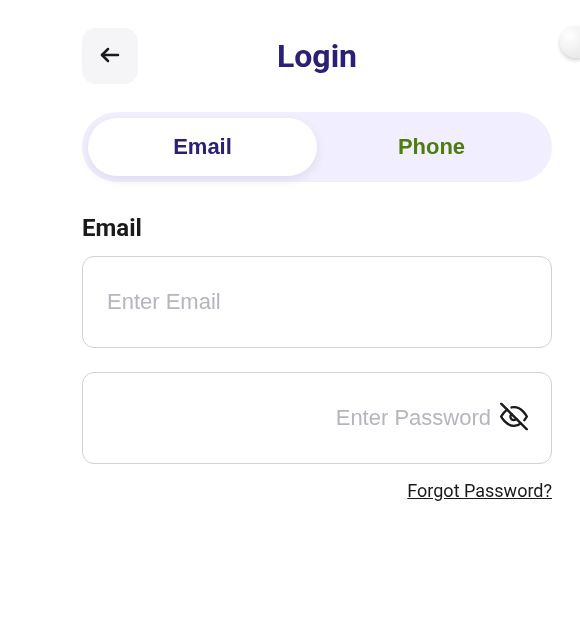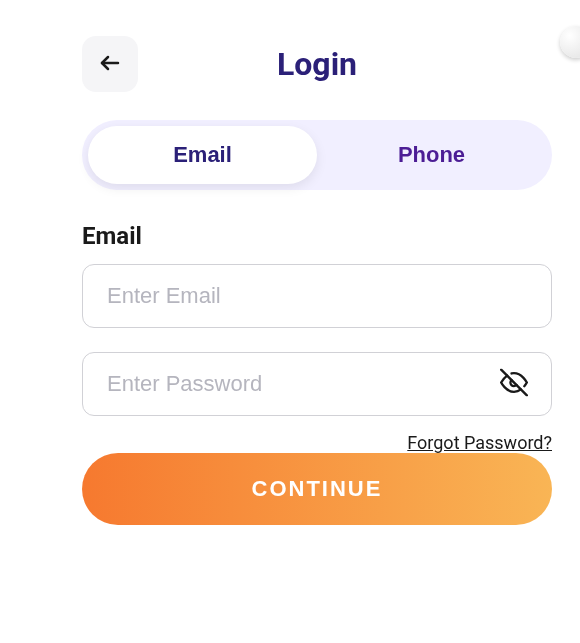--- a/index.html
+++ b/index.html
@@ -9,21 +9,21 @@
     }
     body {
       font-family: -apple-system, BlinkMacSystemFont, 'Segoe UI', Roboto, sans-serif;
       background: #ffffff;
       width: 580px;
       height: 643px;
       position: relative;
       overflow: hidden;
     }
     .container {
-      padding: 36px 28px 0 82px;
+      padding: 28px 28px 0 82px;
     }
     .header {
       display: flex;
       align-items: center;
       margin-bottom: 28px;
       position: relative;
     }
     .back-button {
       width: 56px;
       height: 56px;
@@ -76,52 +76,53 @@
       cursor: pointer;
       border: none;
       background: transparent;
     }
     .tab.active {
       background: #ffffff;
       color: #2b2078;
       box-shadow: 0 4px 12px rgba(0,0,0,0.08);
     }
     .tab.inactive {
-      color: #4c1d95;
+      color: #4d7c0f;
     }
     .form-group {
       margin-bottom: 24px;
     }
     .form-label {
       display: block;
       font-size: 24px;
       font-weight: 700;
       color: #1a1a1a;
       margin-bottom: 14px;
     }
     .input-wrapper {
       position: relative;
       display: flex;
       align-items: center;
     }
     .form-input {
       width: 100%;
-      height: 64px;
+      height: 92px;
       padding: 0 24px;
       font-size: 22px;
       border: 1px solid #d1d1d6;
       border-radius: 12px;
       outline: none;
       color: #1a1a1a;
     }
     .form-input::placeholder {
       color: #b5b5be;
     }
     .input-wrapper .form-input {
       padding-right: 60px;
+      text-align: right;
     }
     .eye-icon {
       position: absolute;
       right: 20px;
       top: 50%;
       transform: translateY(-50%);
       cursor: pointer;
       background: none;
       border: none;
       padding: 4px;
@@ -192,14 +193,13 @@
             <path d="M17.94 17.94A10.07 10.07 0 0 1 12 20c-7 0-11-8-11-8a18.45 18.45 0 0 1 5.06-5.94M9.9 4.24A9.12 9.12 0 0 1 12 4c7 0 11 8 11 8a18.5 18.5 0 0 1-2.16 3.19m-6.72-1.07a3 3 0 1 1-4.24-4.24"></path>
             <line x1="1" y1="1" x2="23" y2="23"></line>
           </svg>
         </span>
       </button>
     </div>
   </div>
 
   <a class="forgot-link">Forgot Password?</a>
 
-  <button class="continue-button">CONTINUE</button>
 </div>
 
 </body></html>

